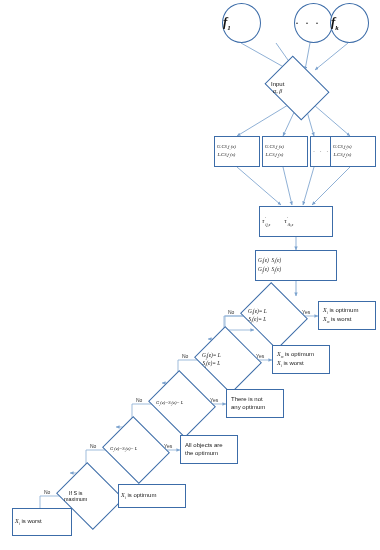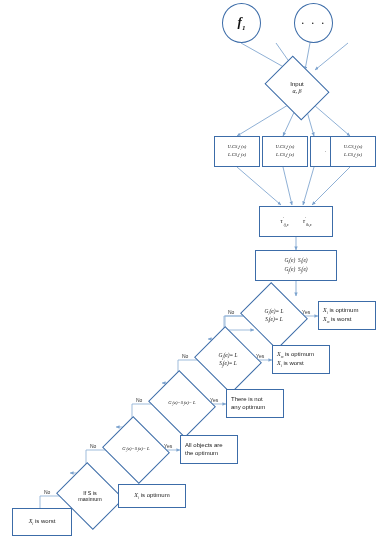--- a/index.html
+++ b/index.html
@@ -6,21 +6,21 @@
   body{
     width:380px;height:550px;
     background:#ffffff;
     font-family:"Liberation Sans", sans-serif;
     overflow:hidden;
     position:relative;
   }
   #canvas{position:absolute;left:0;top:0;width:380px;height:550px;}
   svg.lines{position:absolute;left:0;top:0;width:380px;height:550px;pointer-events:none;}
 
-  .node{position:absolute;box-sizing:border-box;display:flex;align-items:center;justify-content:center;}
+  .node{position:absolute;box-sizing:border-box;display:flex;align-items:center;justify-content:flex-start;}
 
   
   .circ{
     border:1.6px solid #3c6ca8;border-radius:50%;
     background:#ffffff;
     font-family:"Liberation Serif", serif;
     font-style:italic;font-weight:bold;
     color:#111;
   }
   .circ .lbl{font-size:13px;line-height:1;}
@@ -119,20 +119,23 @@
       <path d="M110,450 L86,450 L86,473 L70,473" marker-end="url(#ah)"></path>
       <path d="M64,496 L40,496 L40,519 L18,519" marker-end="url(#ah)"></path>
     </g>
   </svg>
 
   <div class="node circ" style="left:222px;top:3px;width:39px;height:40px;">
     <span class="lbl"><span>f</span><sub>1</sub></span>
   </div>
   <div class="node circ dots" style="left:294px;top:3px;width:39px;height:40px;">
     <span class="lbl">· · ·</span>
+  </div>
+  <div class="node circ" style="left:330px;top:3px;width:39px;height:40px;">
+    <span class="lbl"><span>f</span><sub>k</sub></span>
   </div>
 
   <div class="node dia" style="left:271px;top:68px;width:52px;height:40px;">
     <div class="shape"></div>
     <div class="txt sm">
       <div>Input</div>
       <div class="mathital">α, β</div>
     </div>
   </div>
 

